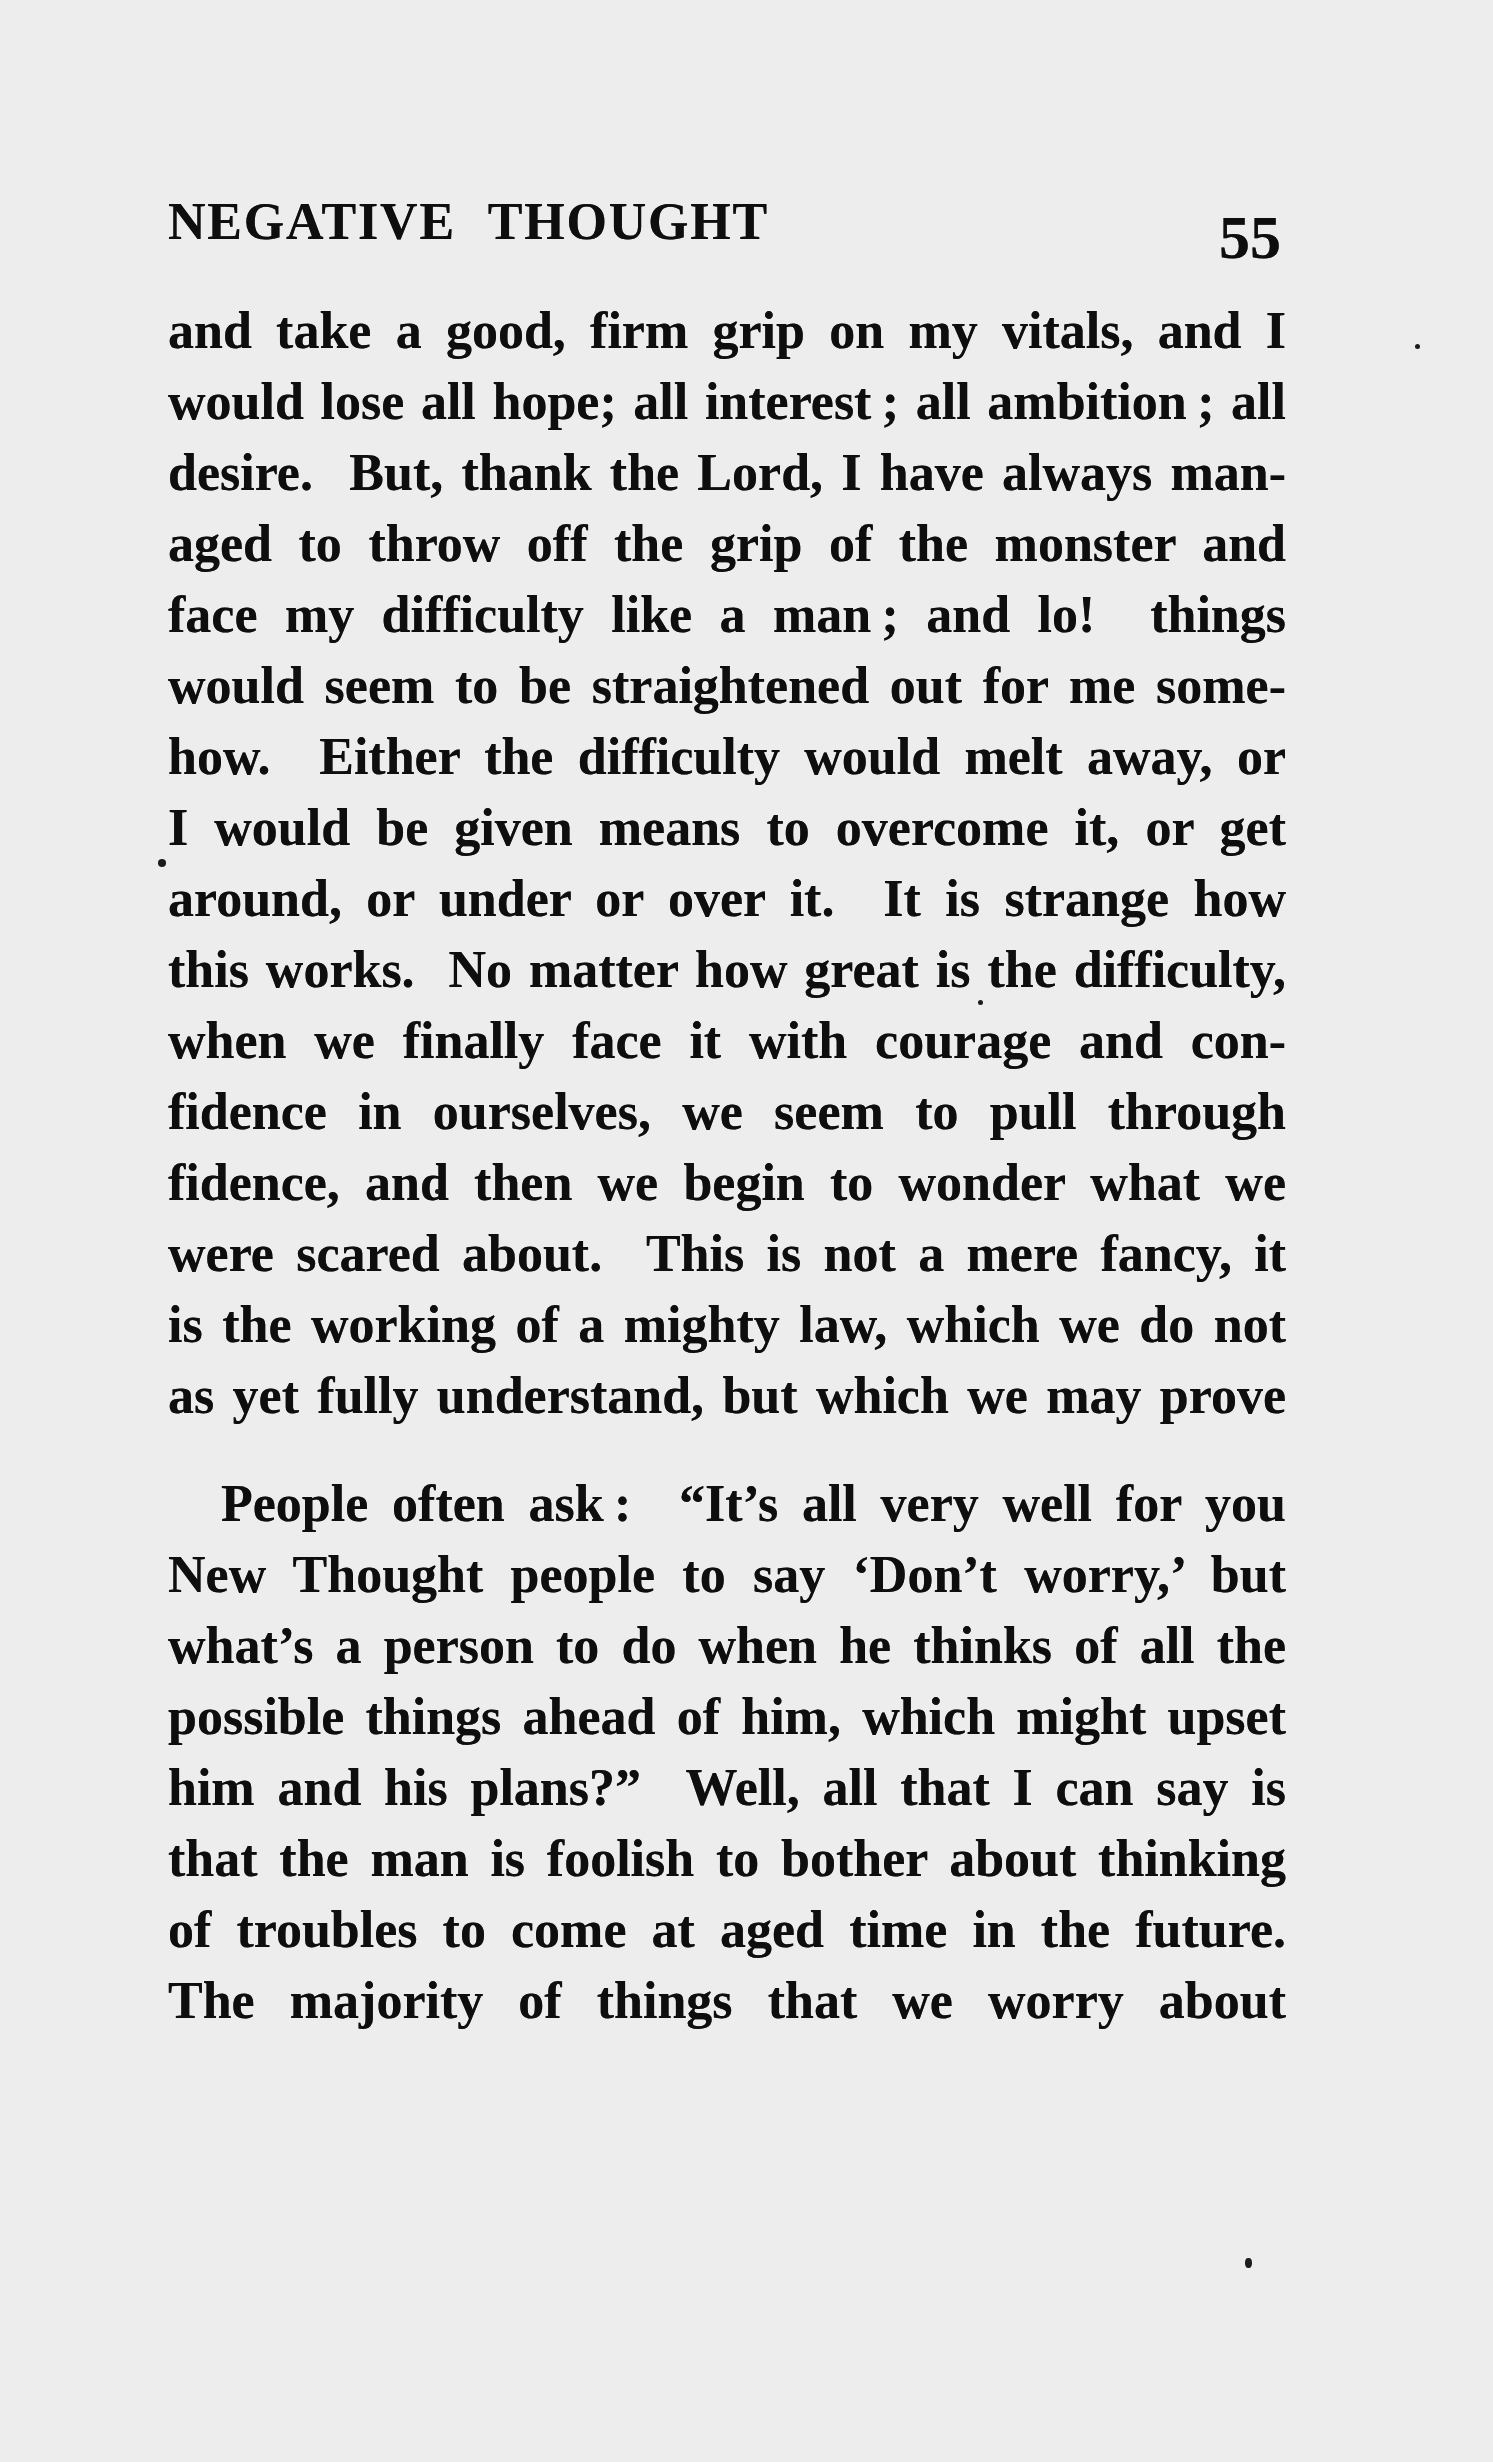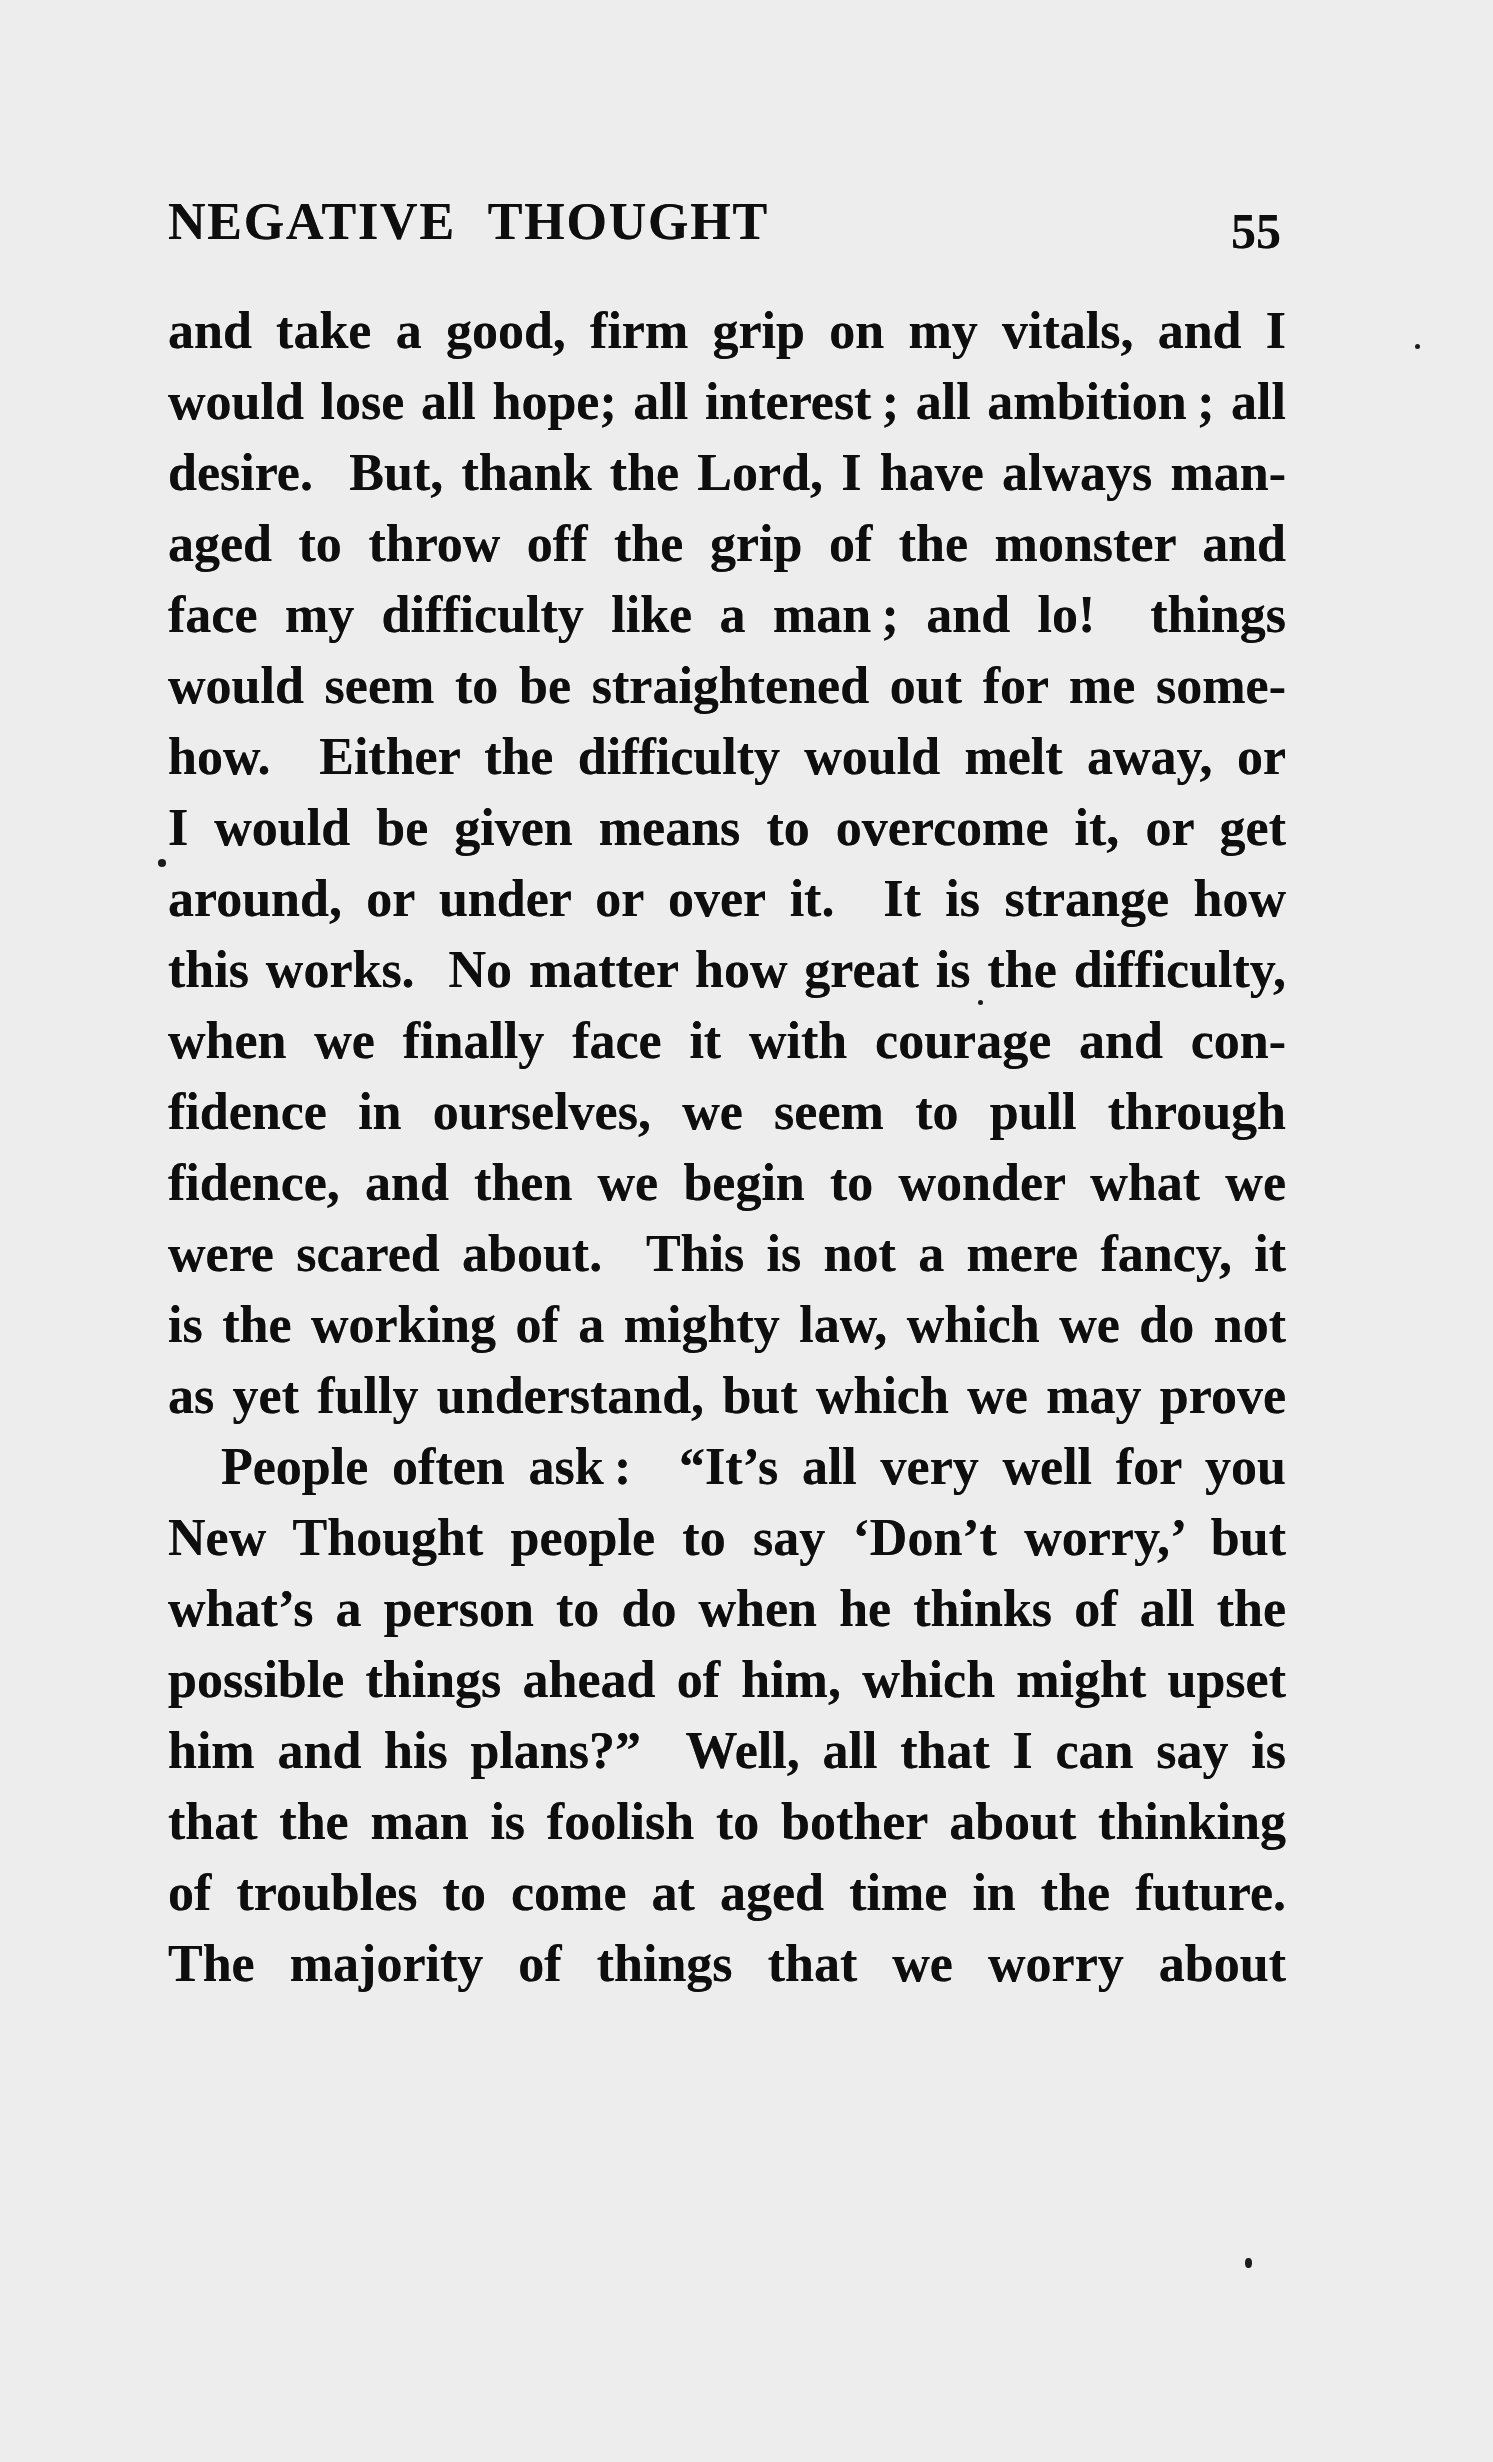--- a/index.html
+++ b/index.html
@@ -27,21 +27,21 @@
     line-height: 1;
     letter-spacing: 1.8px;
     word-spacing: 18px;
     text-shadow: 0 0 0.6px rgba(10,10,10,0.7);
     white-space: nowrap;
   }
   .page-number {
     position: absolute;
     right: 212px;
     top: 206px;
-    font-size: 50px;
+    font-size: 62px;
     line-height: 1;
     text-shadow: 0 0 0.6px rgba(10,10,10,0.7);
   }
   .body-text {
     position: absolute;
     left: 168px;
     top: 295px;
     width: 1118px;
   }
   .line {
@@ -53,20 +53,21 @@
     text-justify: inter-word;
     white-space: nowrap;
     text-shadow: 0 0 0.6px rgba(10,10,10,0.65);
   }
   .line.no-justify {
     text-align: left;
     text-align-last: left;
   }
   .line.indent {
     padding-left: 53px;
+    margin-top: 37px;
   }
   .speck {
     position: absolute;
     background: #1c1c1c;
     border-radius: 50%;
   }
 </style>
 </head>
 <body>
 

